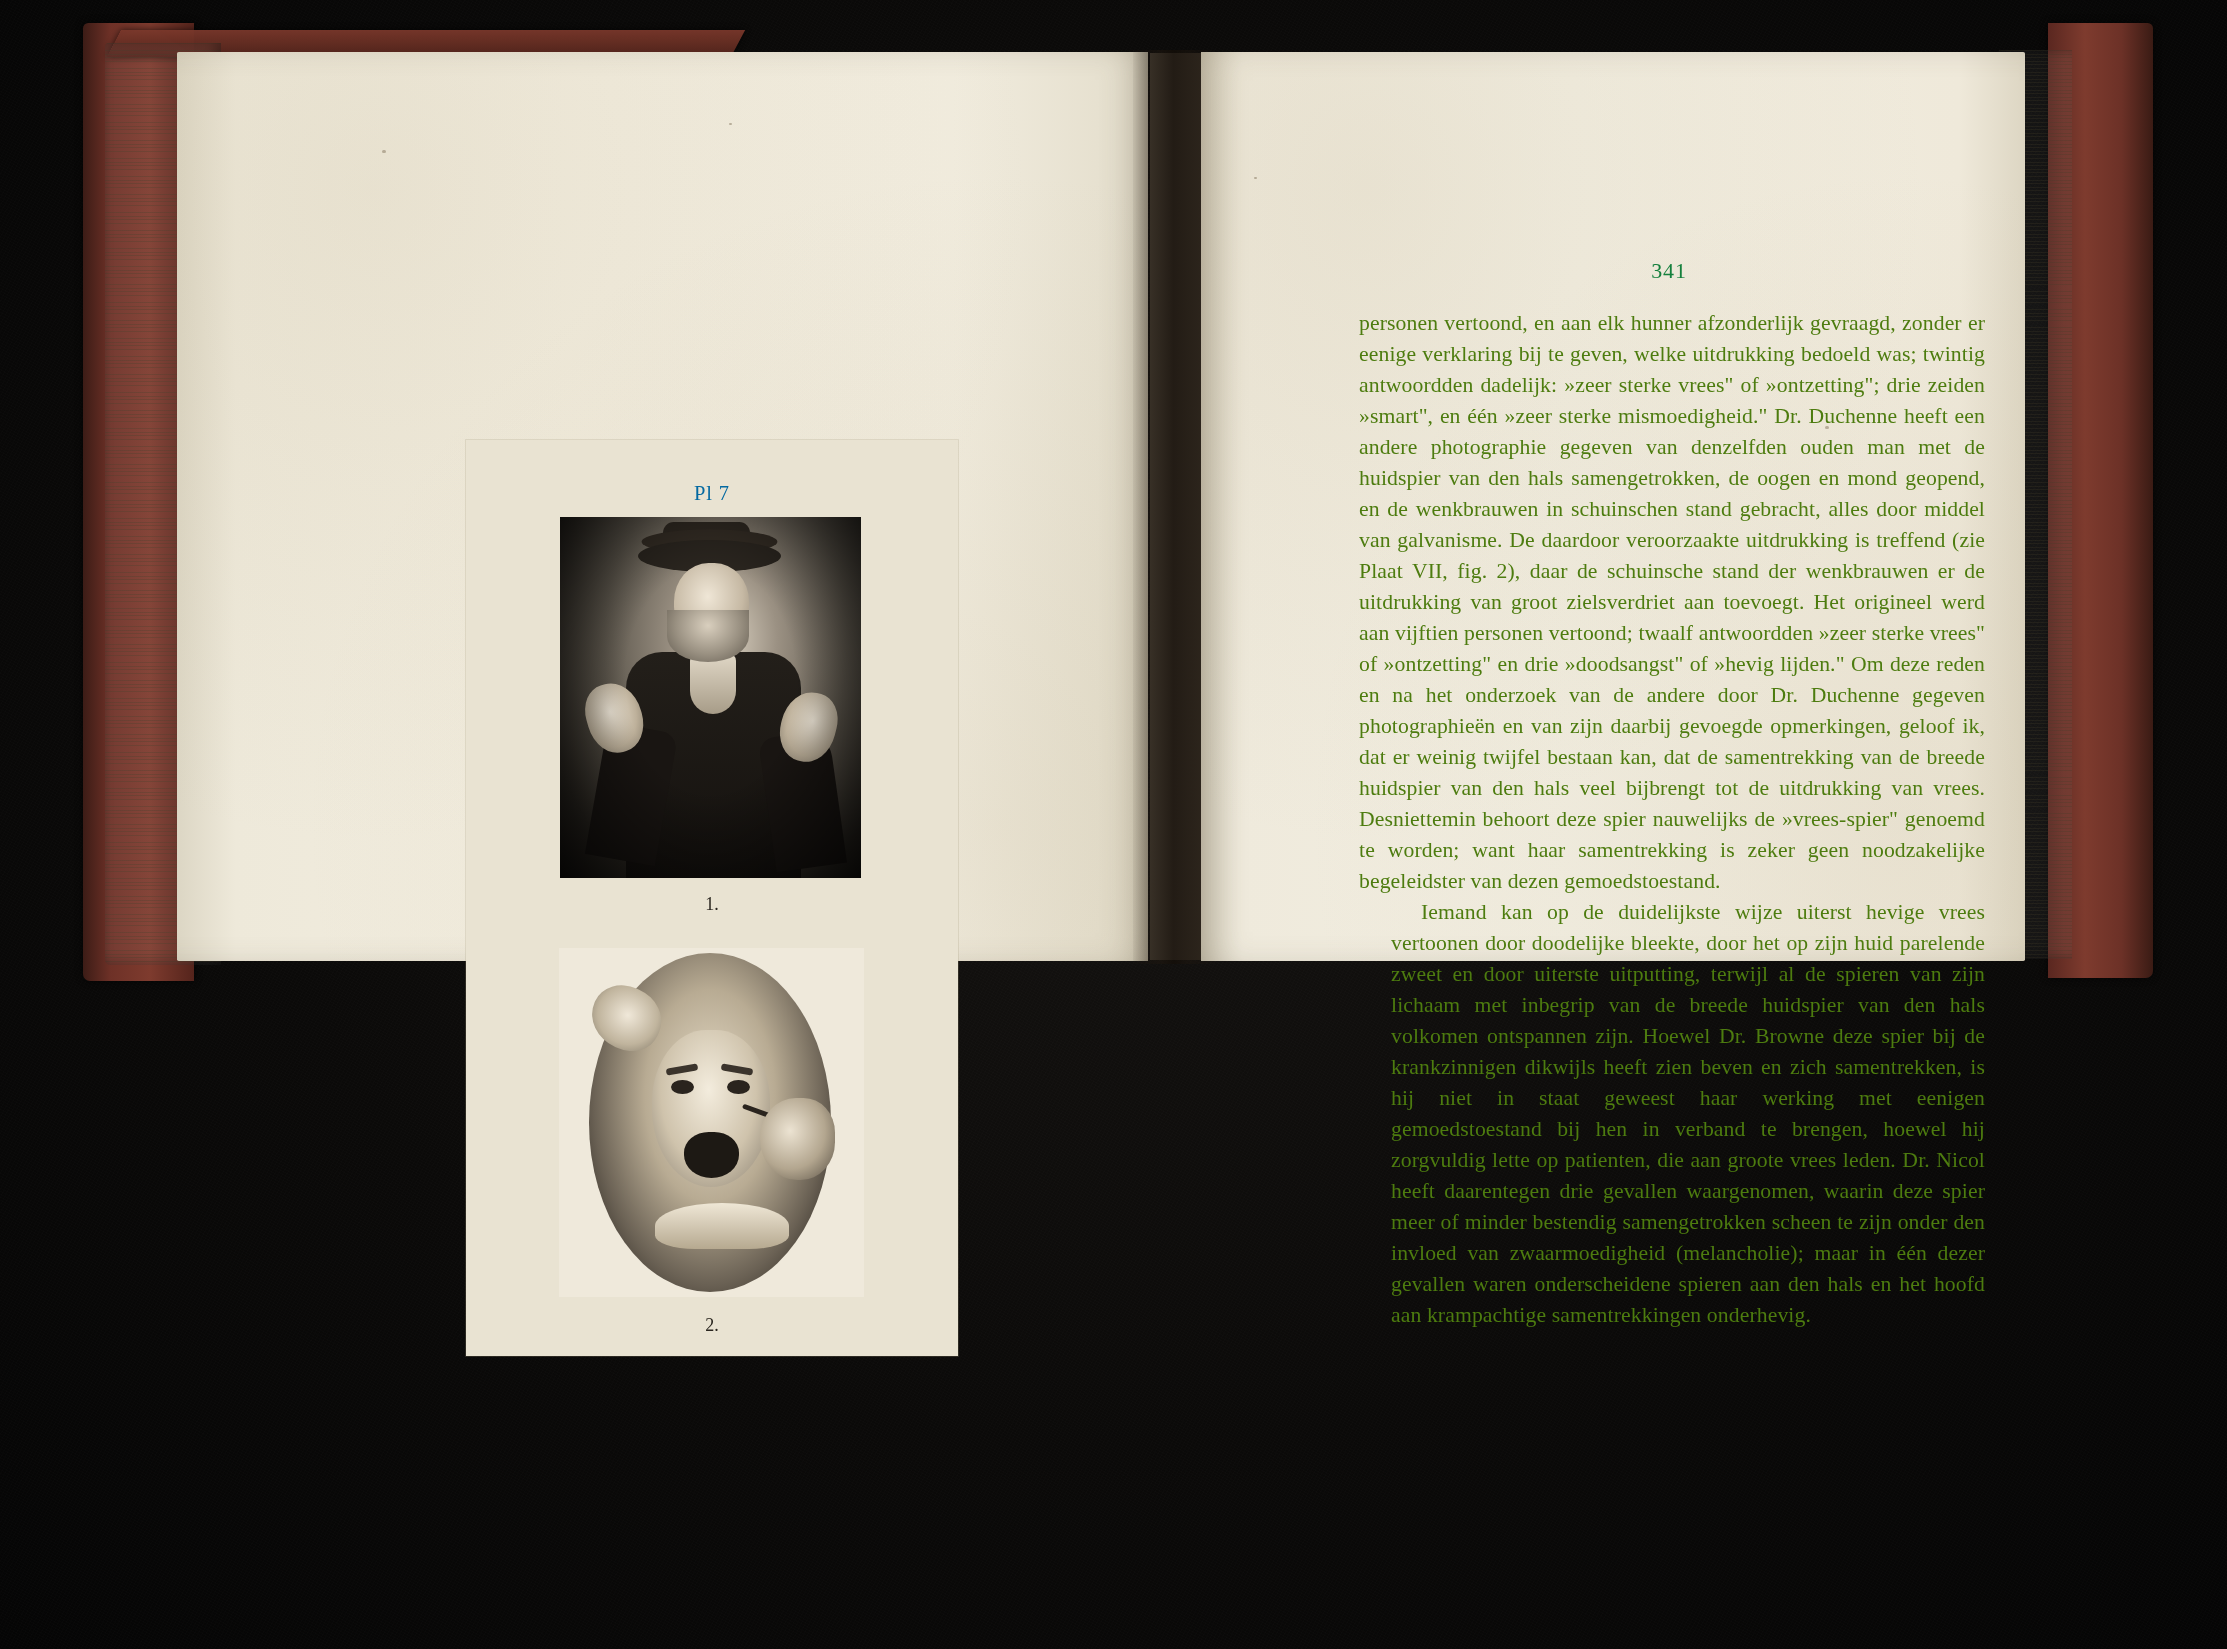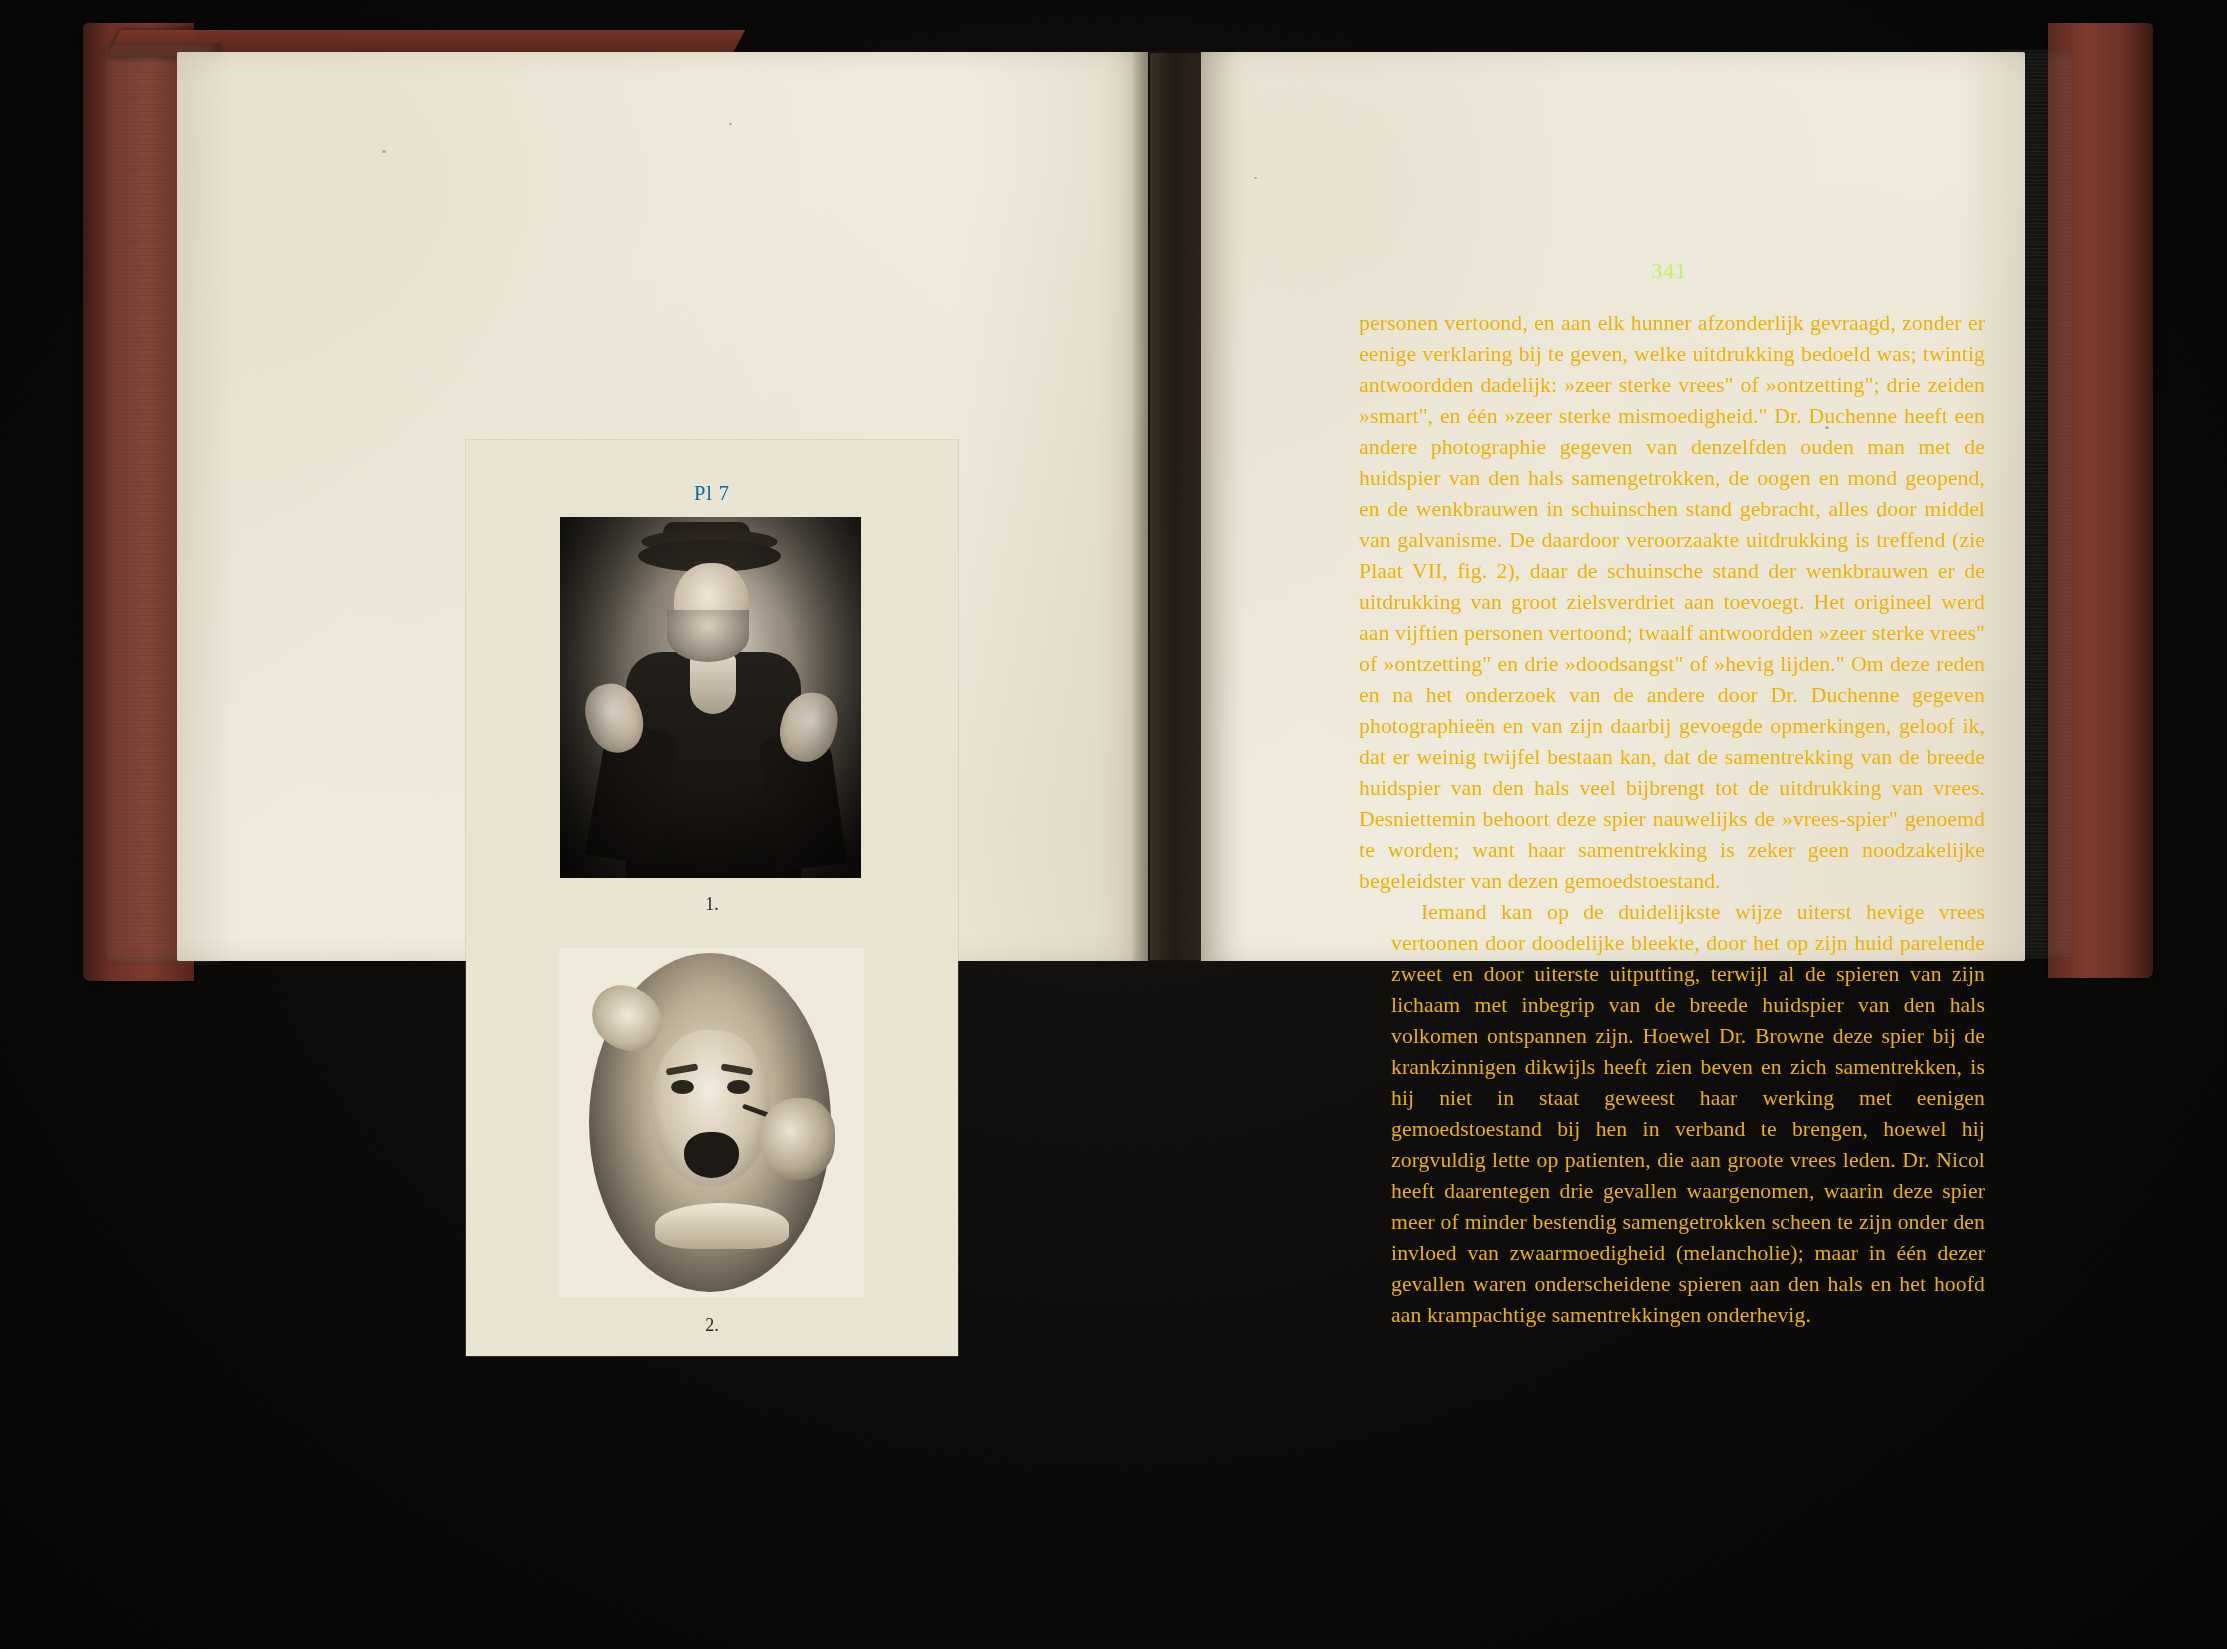--- a/index.html
+++ b/index.html
@@ -270,32 +270,32 @@
     background: linear-gradient(180deg, #efe7d6 0%, #b6a990 100%);
     border-radius: 50% 50% 30% 30%;
   }
   #page-number {
     position: absolute;
     left: 1274px;
     top: 235px;
     width: 624px;
     text-align: center;
     font-size: 22px;
-    color: #bef264;
+    color: #15803d;
     letter-spacing: 0.9px;
   }
   #body-text {
     position: absolute;
     left: 1276px;
     top: 285px;
     width: 626px;
     font-family: "Liberation Serif", serif;
     font-size: 21.7px;
     line-height: 31px;
-    color: #eab308;
+    color: #4d7c0f;
     text-align: justify;
     text-justify: inter-word;
     letter-spacing: 0.1px;
   }
   #body-text p { margin: 0; }
   #body-text p.indent { text-indent: 30px; margin-left: 32px; }
 
   
   .age {
     position: absolute;

